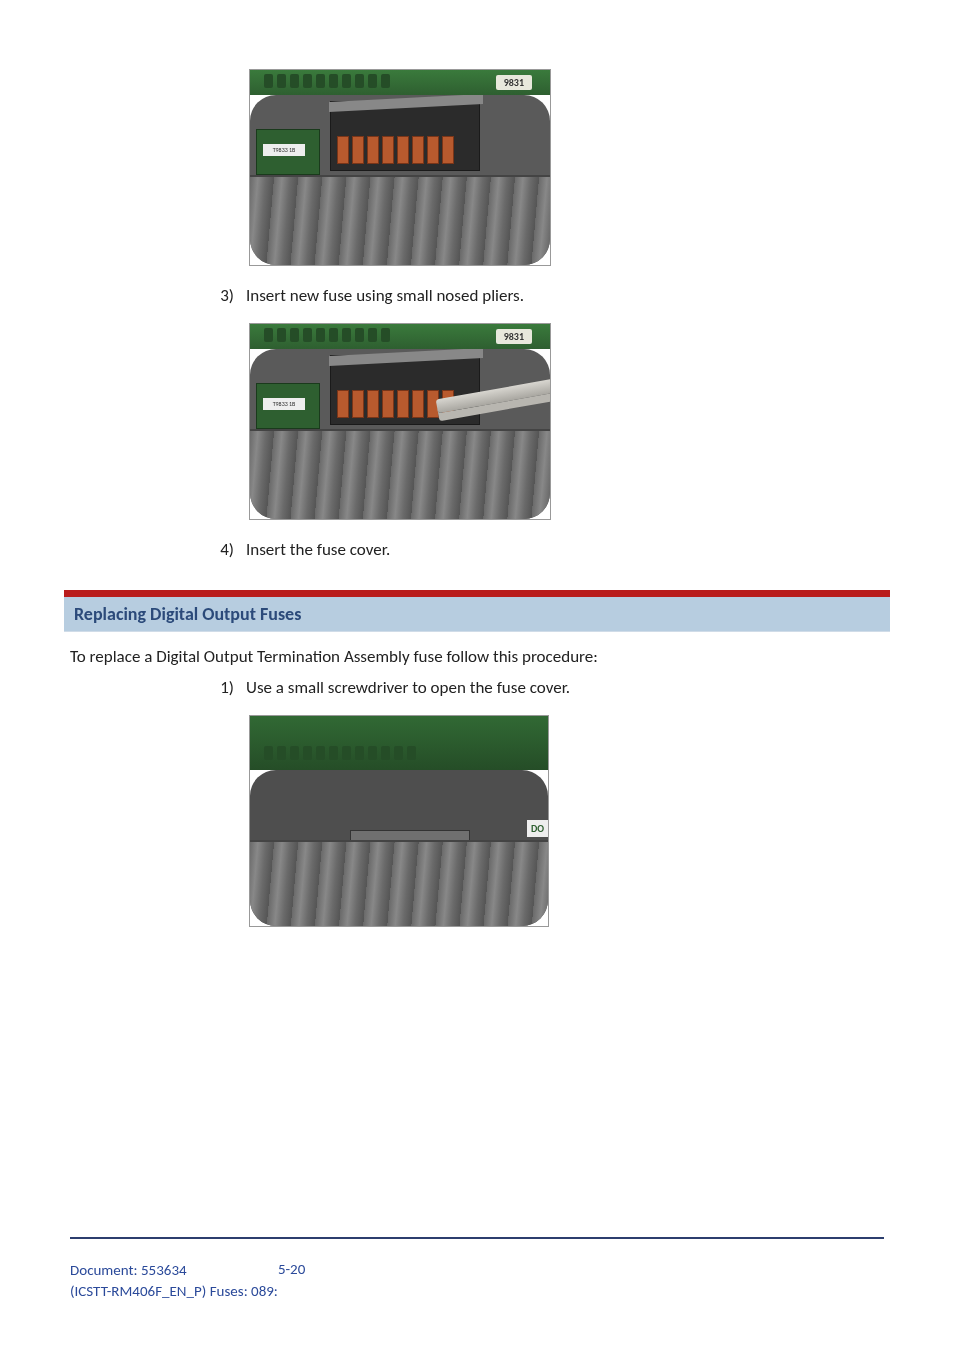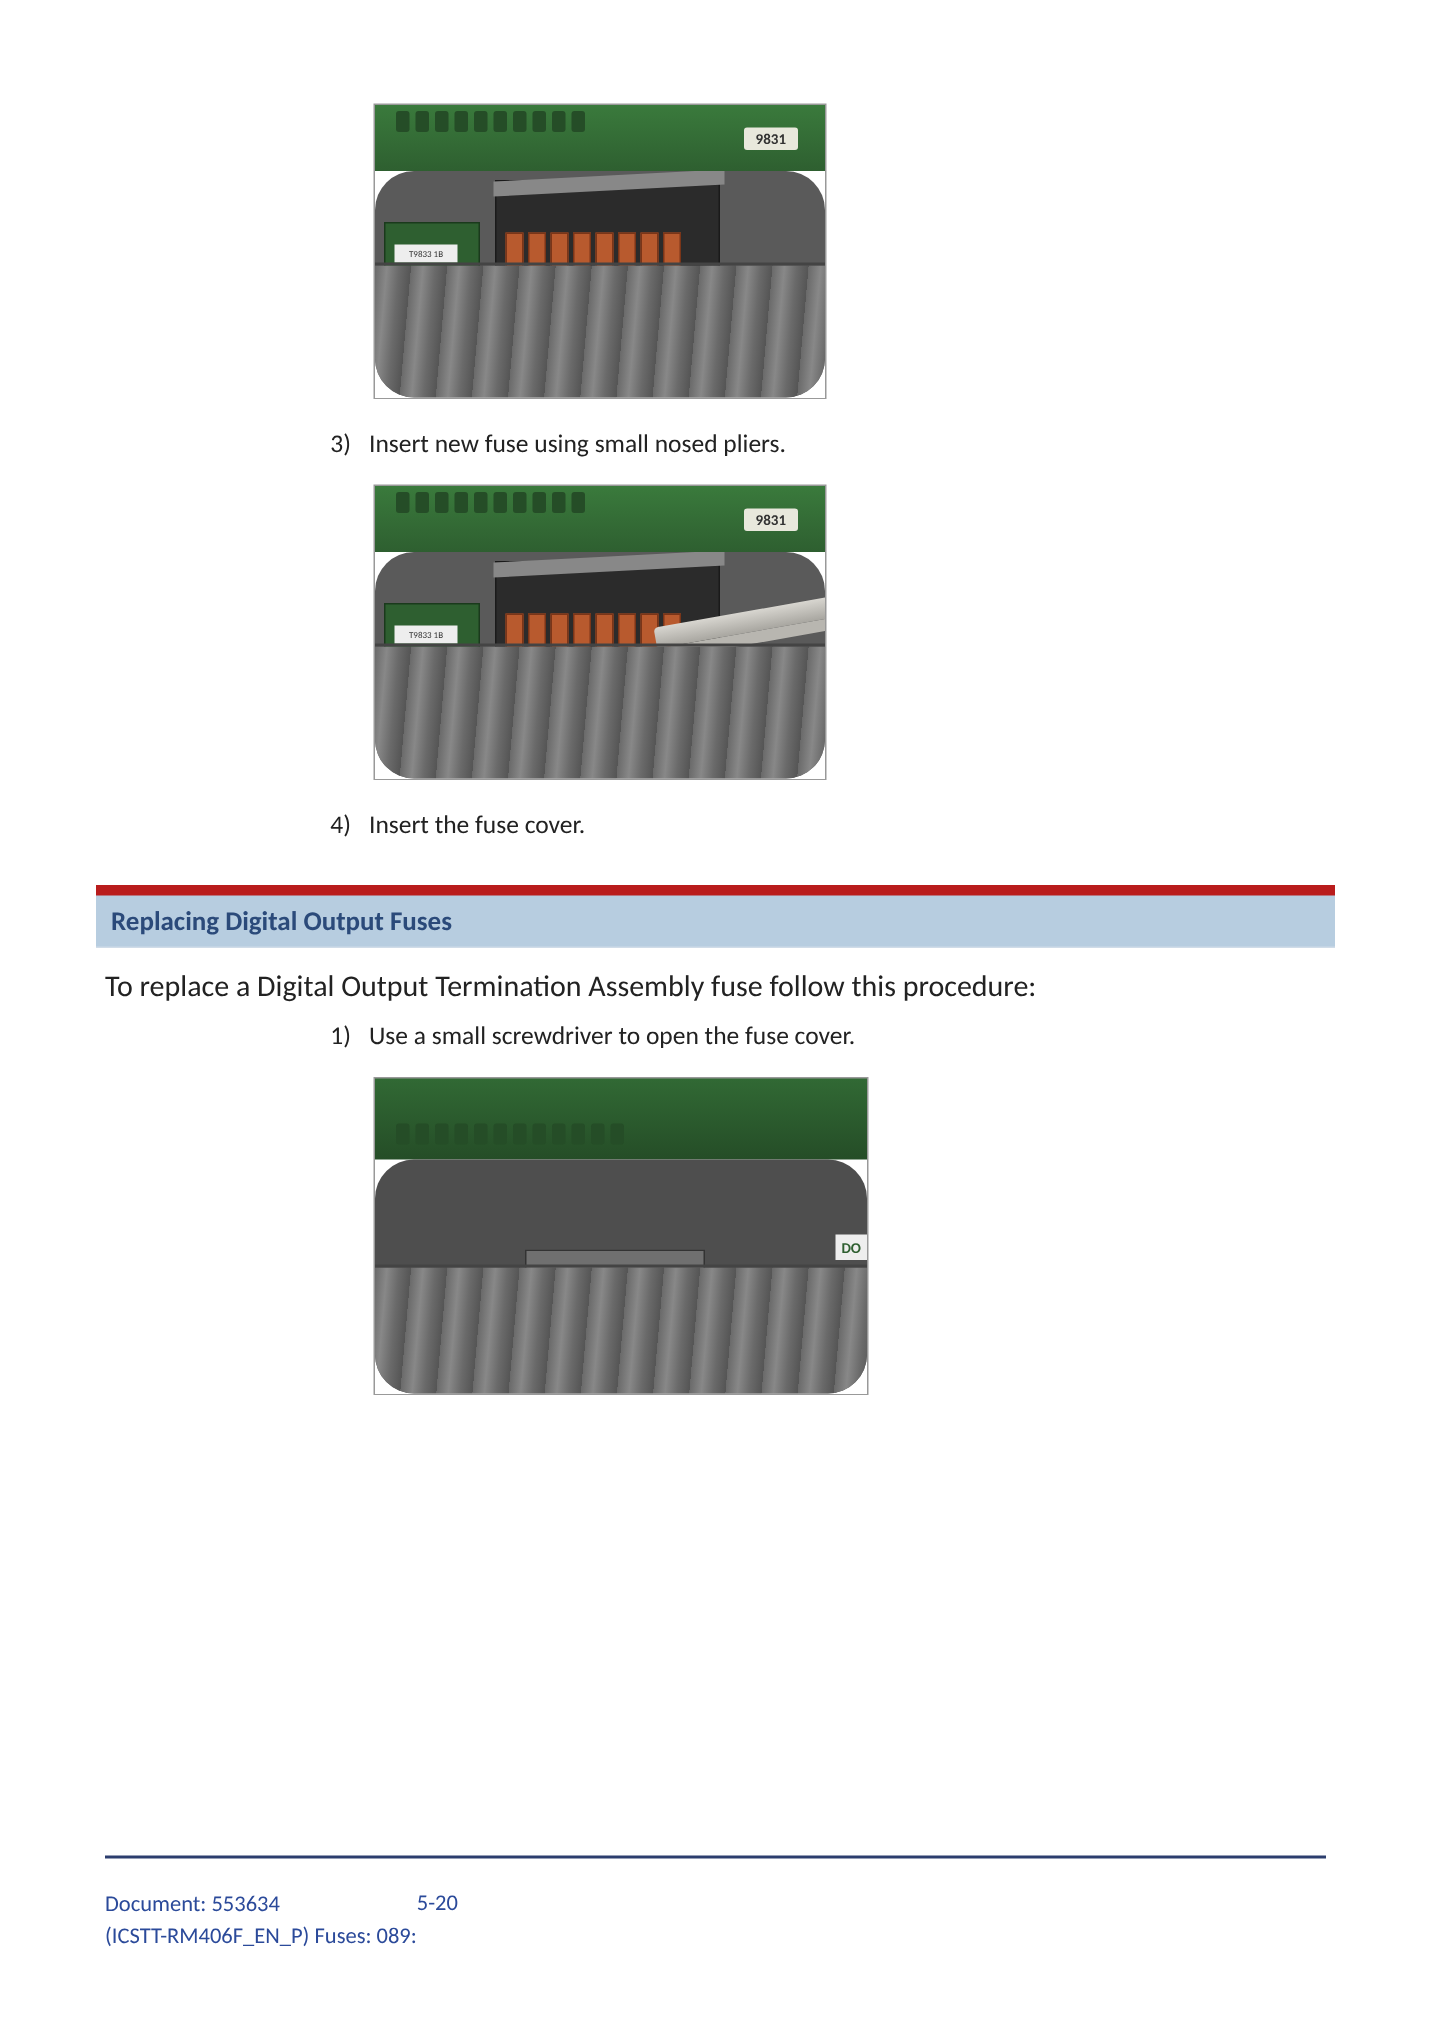--- a/index.html
+++ b/index.html
@@ -21,24 +21,24 @@
     margin-bottom: 18px;
     font-size: 17px;
   }
   .step-num { width: 24px; text-align: right; margin-right: 12px; }
   .step-text { flex: 1; }
   .img-box {
     margin: 10px auto 14px auto;
     display: block;
   }
   .img1, .img2 { width: 300px; height: 195px; margin-left: 180px; }
-  .img3 { width: 328px; height: 210px; margin-left: 180px; }
+  .img3 { width: 298px; height: 210px; margin-left: 180px; }
 
   .pcb-top {
-    height: 44px;
+    height: 25px;
     background: linear-gradient(#3a7a3c, #2e5f30);
     display: flex; align-items: center; justify-content: flex-end;
     padding-right: 18px;
   }
   .terminals {
     position: absolute; top: 4px; left: 14px; display: flex; gap: 4px;
   }
   .terminals span {
     width: 9px; height: 14px; background: #254d27; border-radius: 2px;
     display: inline-block;
@@ -114,21 +114,21 @@
     border-bottom: 1px solid #d0dce8;
     padding: 6px 10px;
     margin-top: 30px;
     margin-left: -6px;
     margin-right: -6px;
     font-size: 18px;
     font-weight: 600;
     color: #2b4a7a;
   }
   .body-text {
-    font-size: 20px;
+    font-size: 17px;
     margin-top: 14px;
     margin-bottom: 6px;
   }
   .footer-line {
     position: absolute;
     left: 70px; right: 70px; bottom: 110px;
     border-top: 2px solid #2c3e6e;
   }
   .footer {
     position: absolute;

